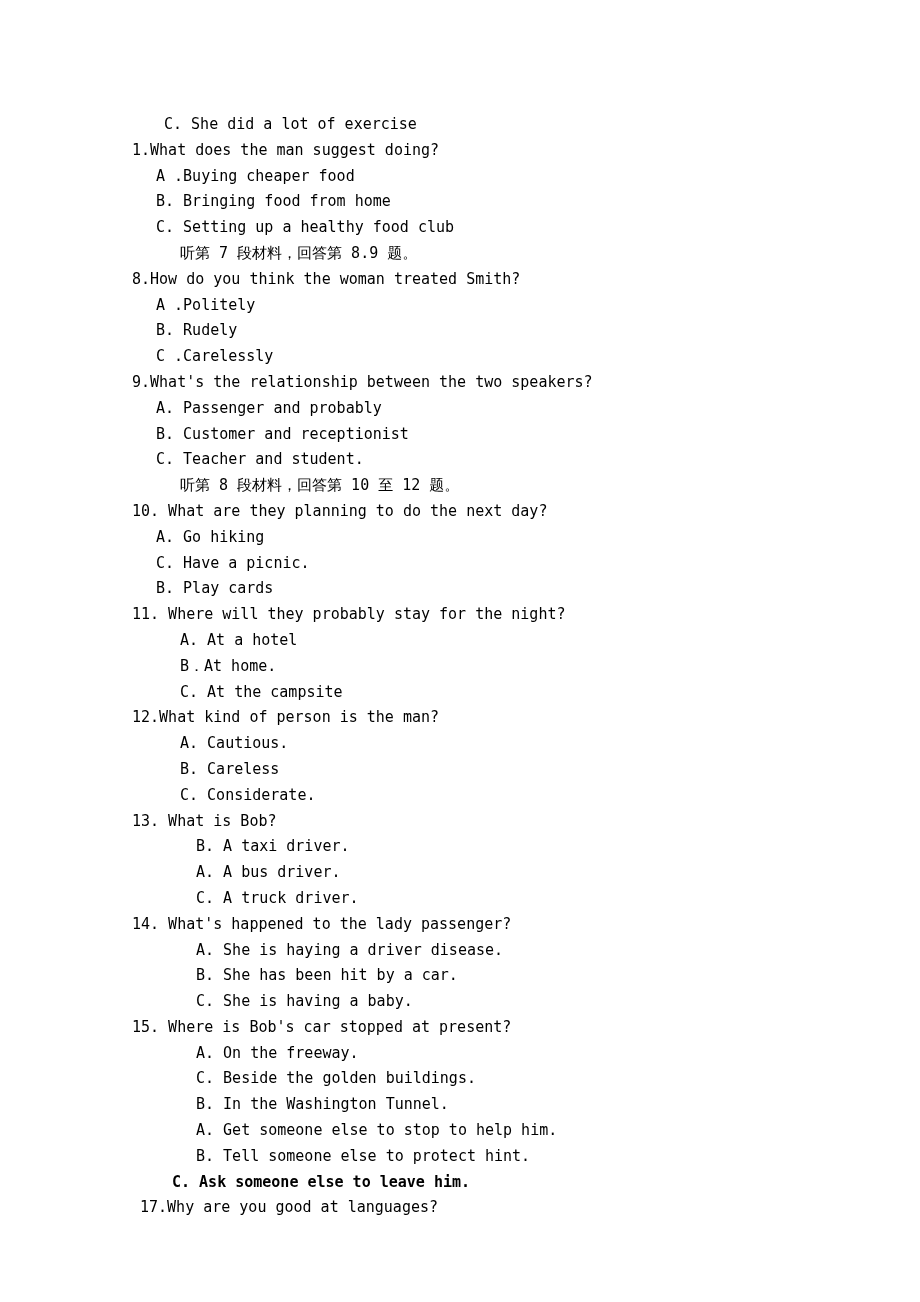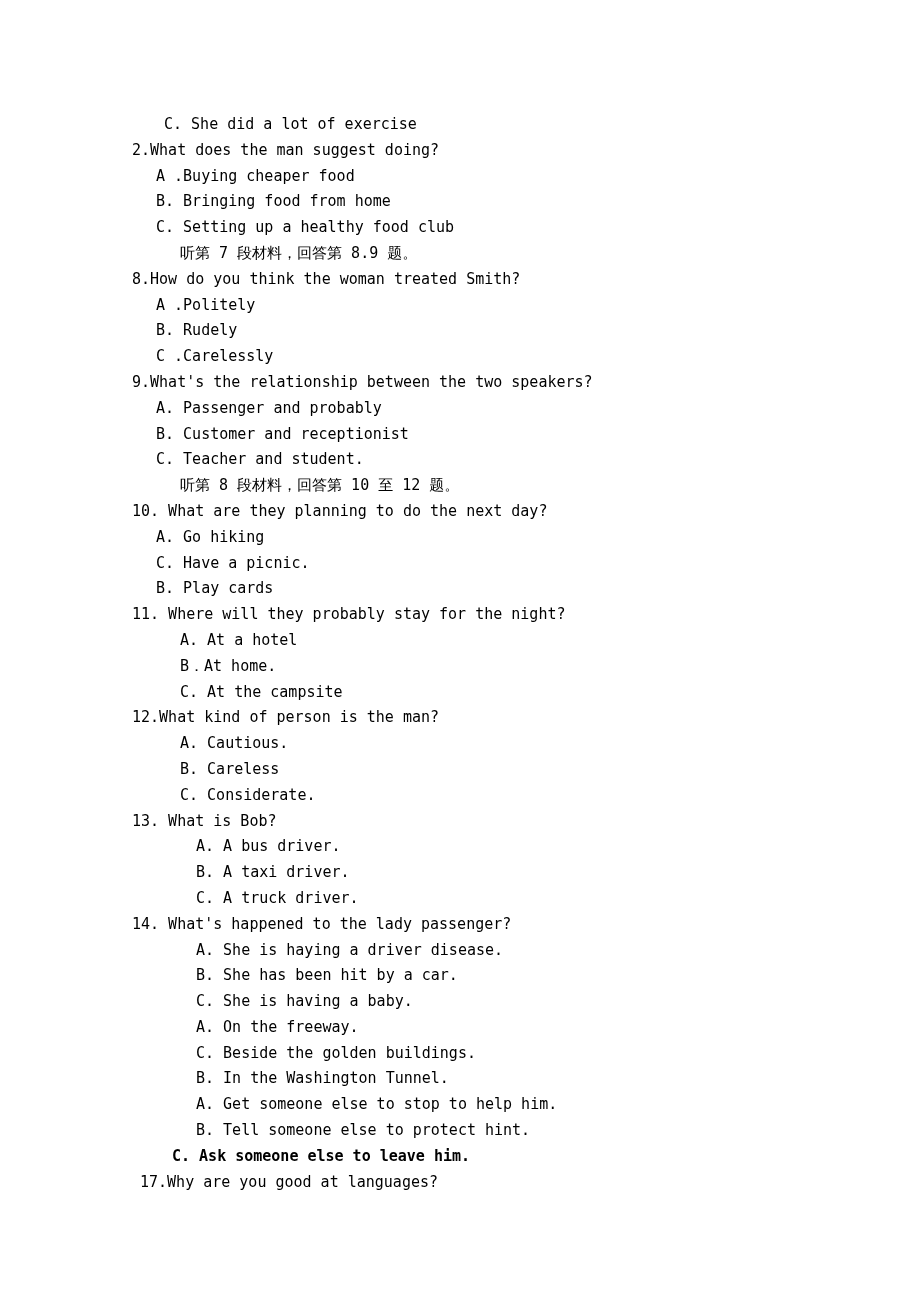--- a/index.html
+++ b/index.html
@@ -26,21 +26,21 @@
   .indent-4 { padding-left: 64px; }
   .indent-6 { padding-left: 40px; font-weight: bold; }
   .indent-7 { padding-left: 8px; }
 </style>
 </head>
 <body>
 
 <div class="page">
   <div id="content">
       <div class="line indent-1">C. She did a lot of exercise</div>
-      <div class="line ">2.What does the man suggest doing?</div>
+      <div class="line ">1.What does the man suggest doing?</div>
       <div class="line indent-2">A .Buying cheaper food</div>
       <div class="line indent-2">B. Bringing food from home</div>
       <div class="line indent-2">C. Setting up a healthy food club</div>
       <div class="line indent-3">听第 7 段材料，回答第 8.9 题。</div>
       <div class="line ">8.How do you think the woman treated Smith?</div>
       <div class="line indent-2">A .Politely</div>
       <div class="line indent-2">B. Rudely</div>
       <div class="line indent-2">C .Carelessly</div>
       <div class="line ">9.What's the relationship between the two speakers?</div>
       <div class="line indent-2">A. Passenger and probably</div>
@@ -53,27 +53,28 @@
       <div class="line indent-2">B. Play cards</div>
       <div class="line ">11. Where will they probably stay for the night?</div>
       <div class="line indent-3">A. At a hotel</div>
       <div class="line indent-3">B．At home.</div>
       <div class="line indent-3">C. At the campsite</div>
       <div class="line ">12.What kind of person is the man?</div>
       <div class="line indent-3">A. Cautious.</div>
       <div class="line indent-3">B. Careless</div>
       <div class="line indent-3">C. Considerate.</div>
       <div class="line ">13. What is Bob?</div>
+      <div class="line indent-4">B. A taxi driver.</div>
       <div class="line indent-4">A. A bus driver.</div>
-      <div class="line indent-4">B. A taxi driver.</div>
       <div class="line indent-4">C. A truck driver.</div>
       <div class="line ">14. What's happened to the lady passenger?</div>
       <div class="line indent-4">A. She is haying a driver disease.</div>
       <div class="line indent-4">B. She has been hit by a car.</div>
       <div class="line indent-4">C. She is having a baby.</div>
+      <div class="line ">15. Where is Bob's car stopped at present?</div>
       <div class="line indent-4">A. On the freeway.</div>
       <div class="line indent-4">C. Beside the golden buildings.</div>
       <div class="line indent-4">B. In the Washington Tunnel.</div>
       <div class="line indent-4">A. Get someone else to stop to help him.</div>
       <div class="line indent-4">B. Tell someone else to protect hint.</div>
       <div class="line indent-6">C. Ask someone else to leave him.</div>
       <div class="line indent-7">17.Why are you good at languages?</div>
     </div>
 </div>
 

